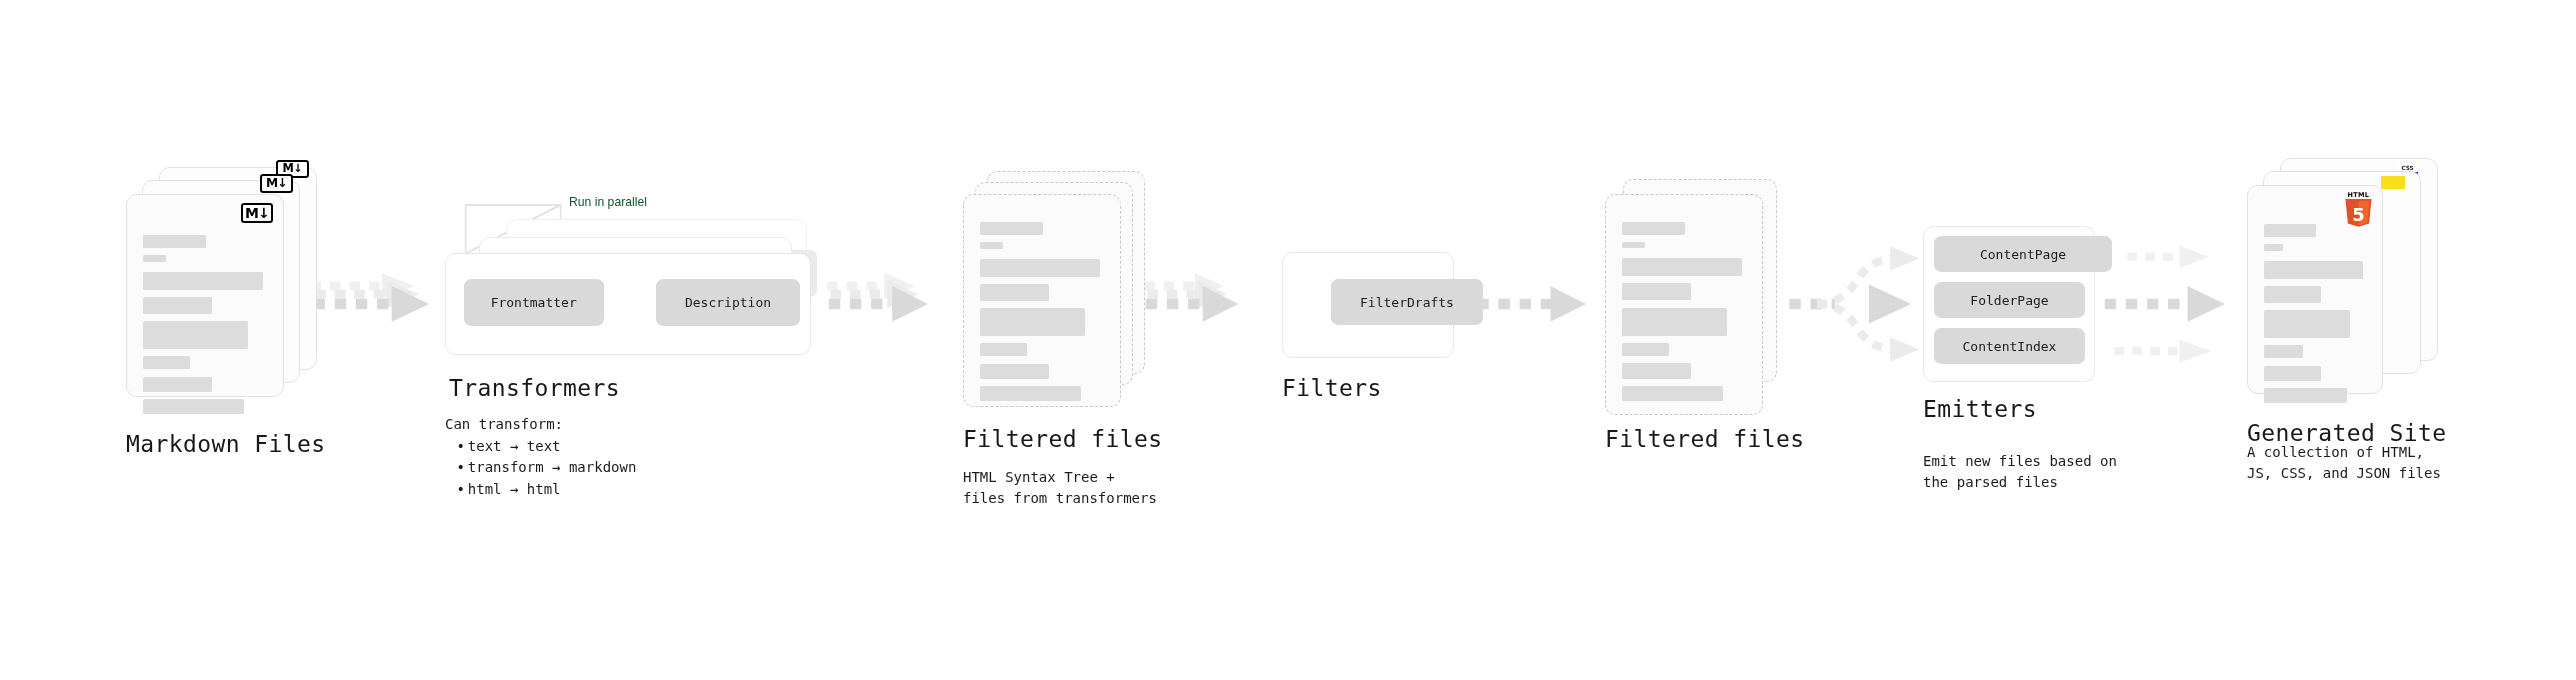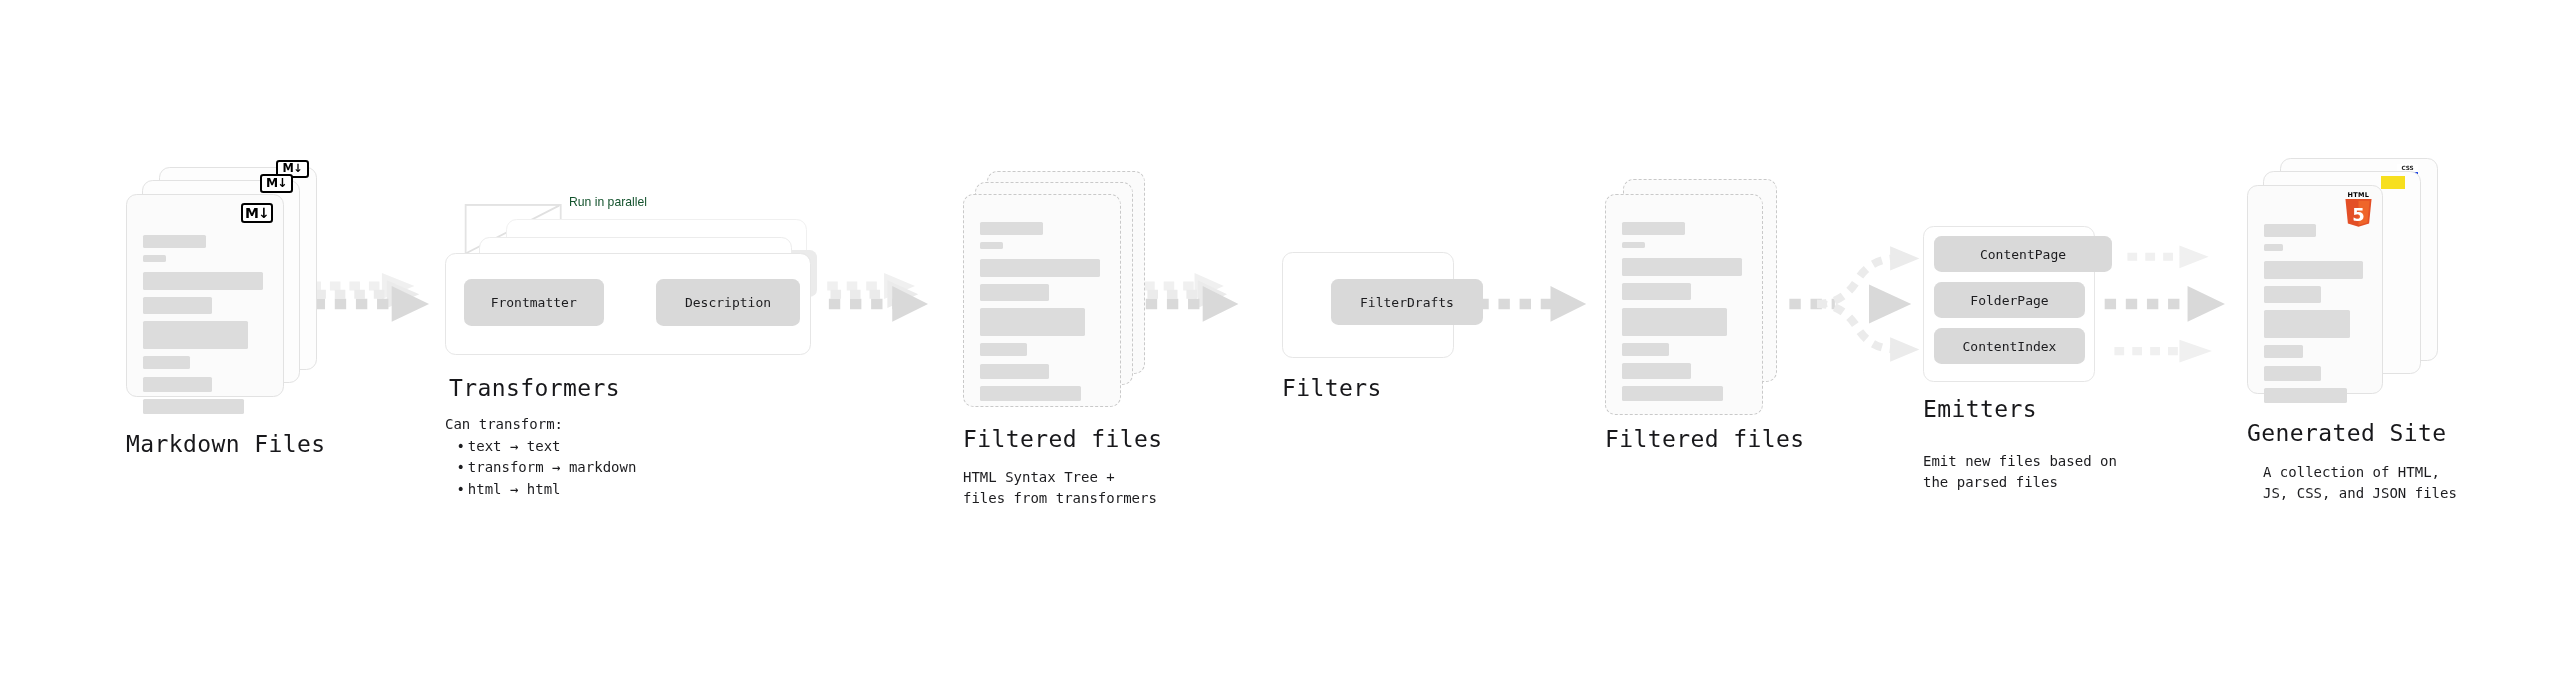--- a/index.html
+++ b/index.html
@@ -379,17 +379,17 @@
         <div class="line" style="width:56%; height:17px;"></div>
         <div class="line" style="width:85%; height:28px;"></div>
         <div class="line" style="width:38%; height:13px;"></div>
         <div class="line" style="width:56%; height:15.4px;"></div>
         <div class="line" style="width:82%; height:14.6px;"></div>
       </div>
     </div>
   </div>
 
   <div class="stage-title" style="left:2247px; top:420px;">Generated Site</div>
-  <div class="stage-desc" style="left:2247px; top:462px;margin-left:16px;">A collection of HTML,
+  <div class="stage-desc" style="left:2247px; top:442px;">A collection of HTML,
 JS, CSS, and JSON files</div>
 
 </div>
 
 
 </body></html>

